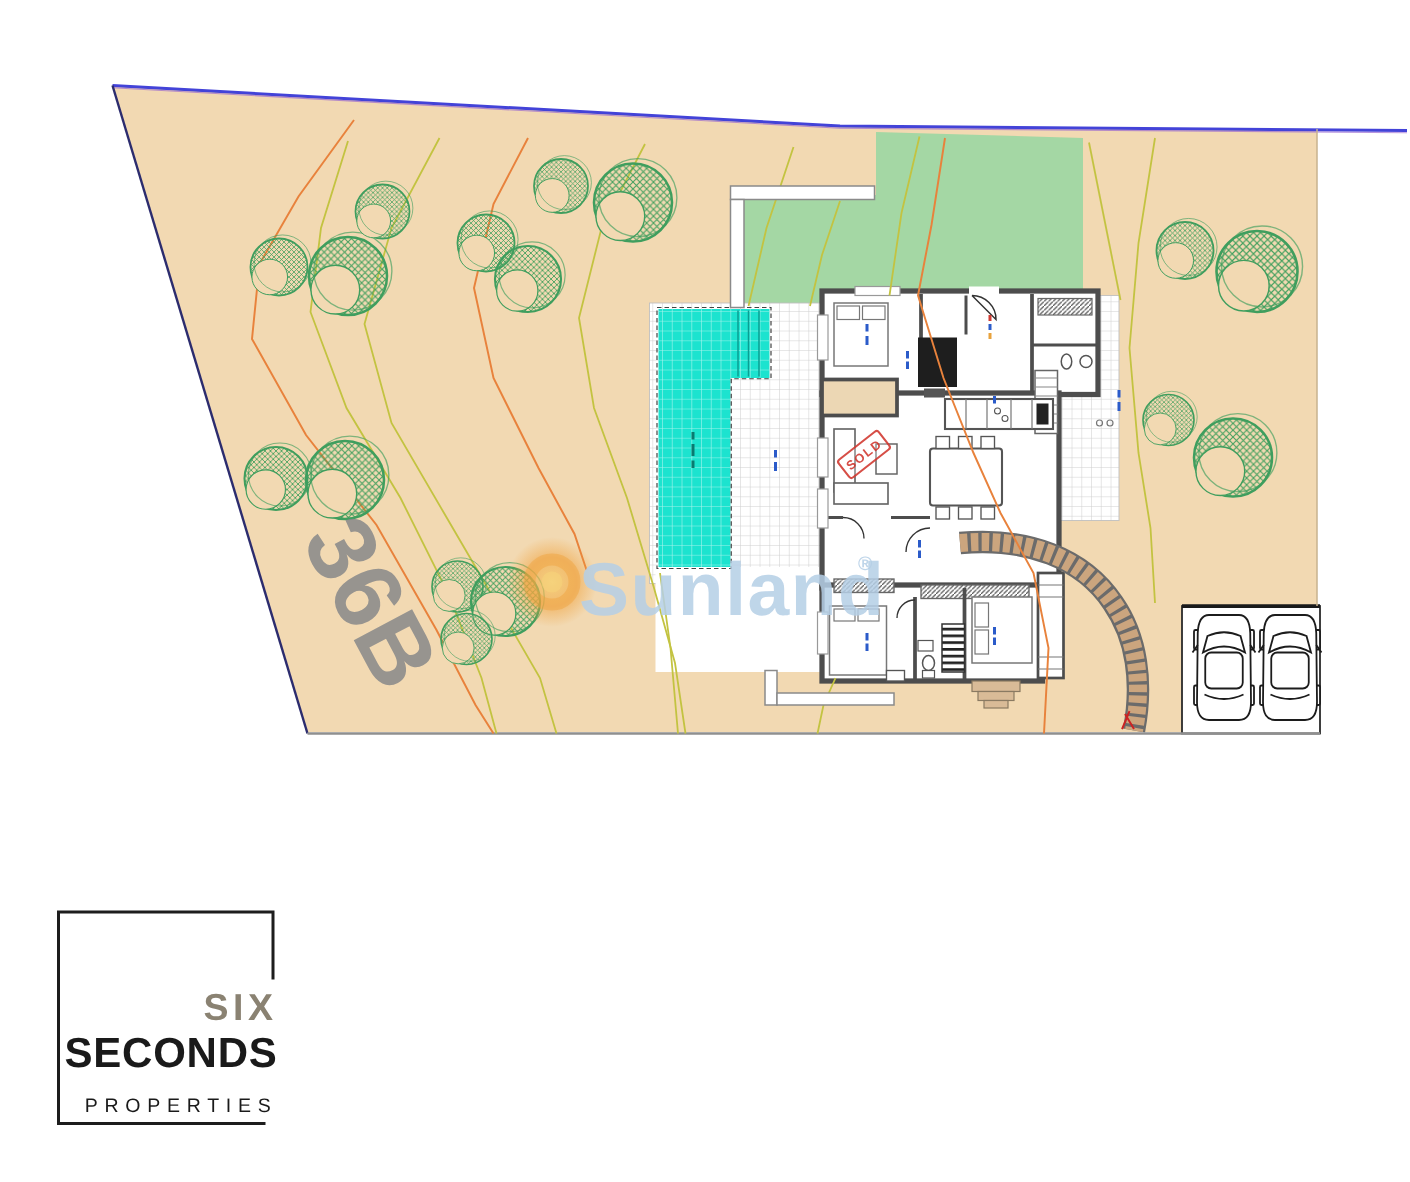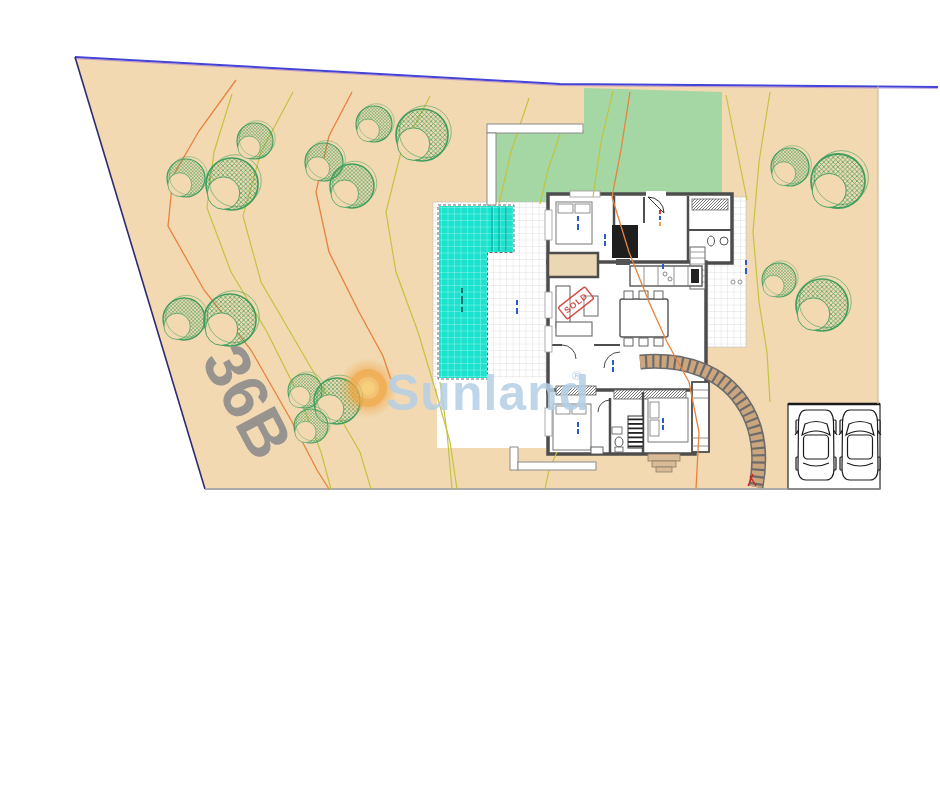--- a/index.html
+++ b/index.html
@@ -265,14 +265,22 @@
 
   <g>
     <circle cx="368" cy="388" r="30" fill="url(#sunGlow)"></circle>
     <circle cx="368" cy="388" r="15" fill="none" stroke="#f0a23c" stroke-width="8" opacity="0.45"></circle>
     <circle cx="368" cy="388" r="7" fill="#f6d37a" opacity="0.55"></circle>
     <text x="386" y="410" font-size="50" font-weight="700" fill="#b5cfe6" opacity="0.85" letter-spacing="1">Sunland</text>
     <text x="572" y="380" font-size="13" font-weight="700" fill="#b5cfe6" opacity="0.85">®</text>
   </g>
 </svg>
 
-
+<div class="logo-box">
+  <div class="logo-gap"></div>
+  <div class="logo-text">
+    <div class="logo-w1">SIX</div>
+    <div class="logo-w2">SECONDS</div>
+    <div class="logo-w3">PROPERTIES</div>
+  </div>
 </div>
 
+</div>
+
 </body></html>

